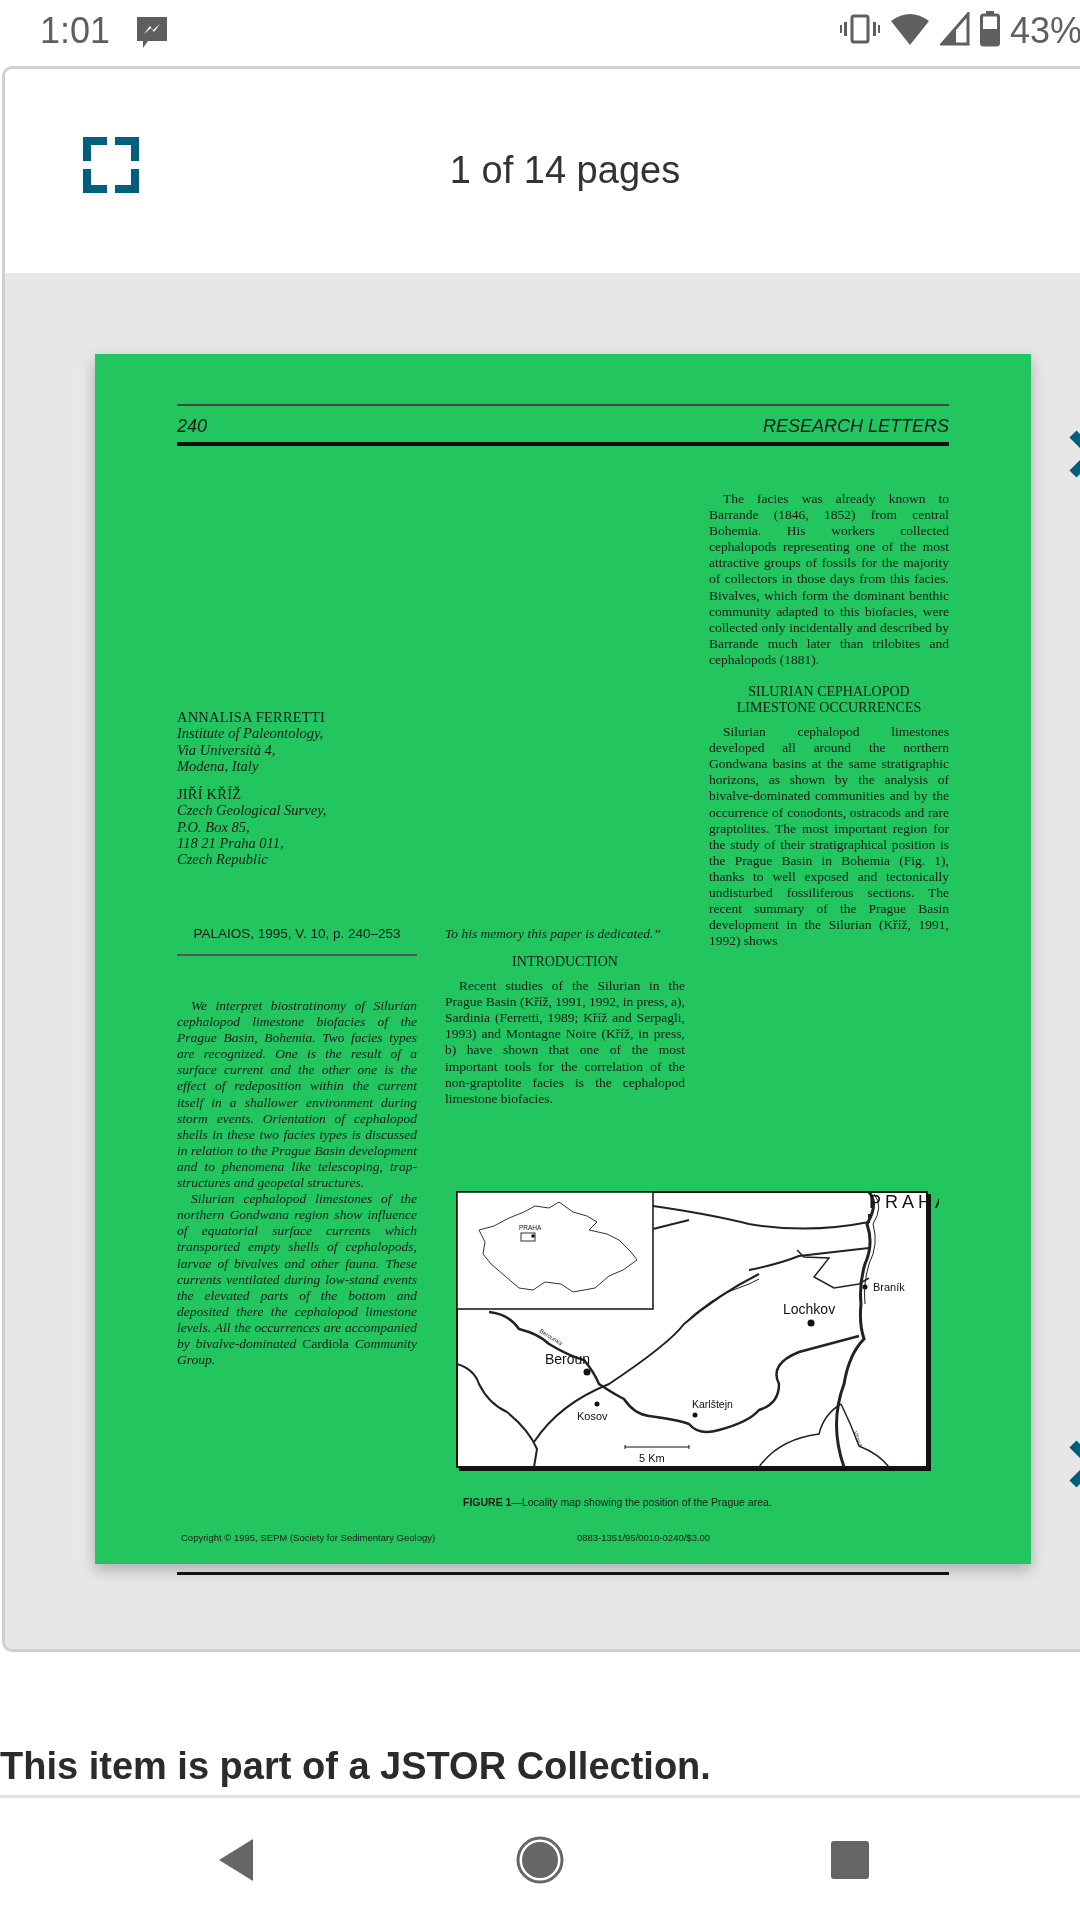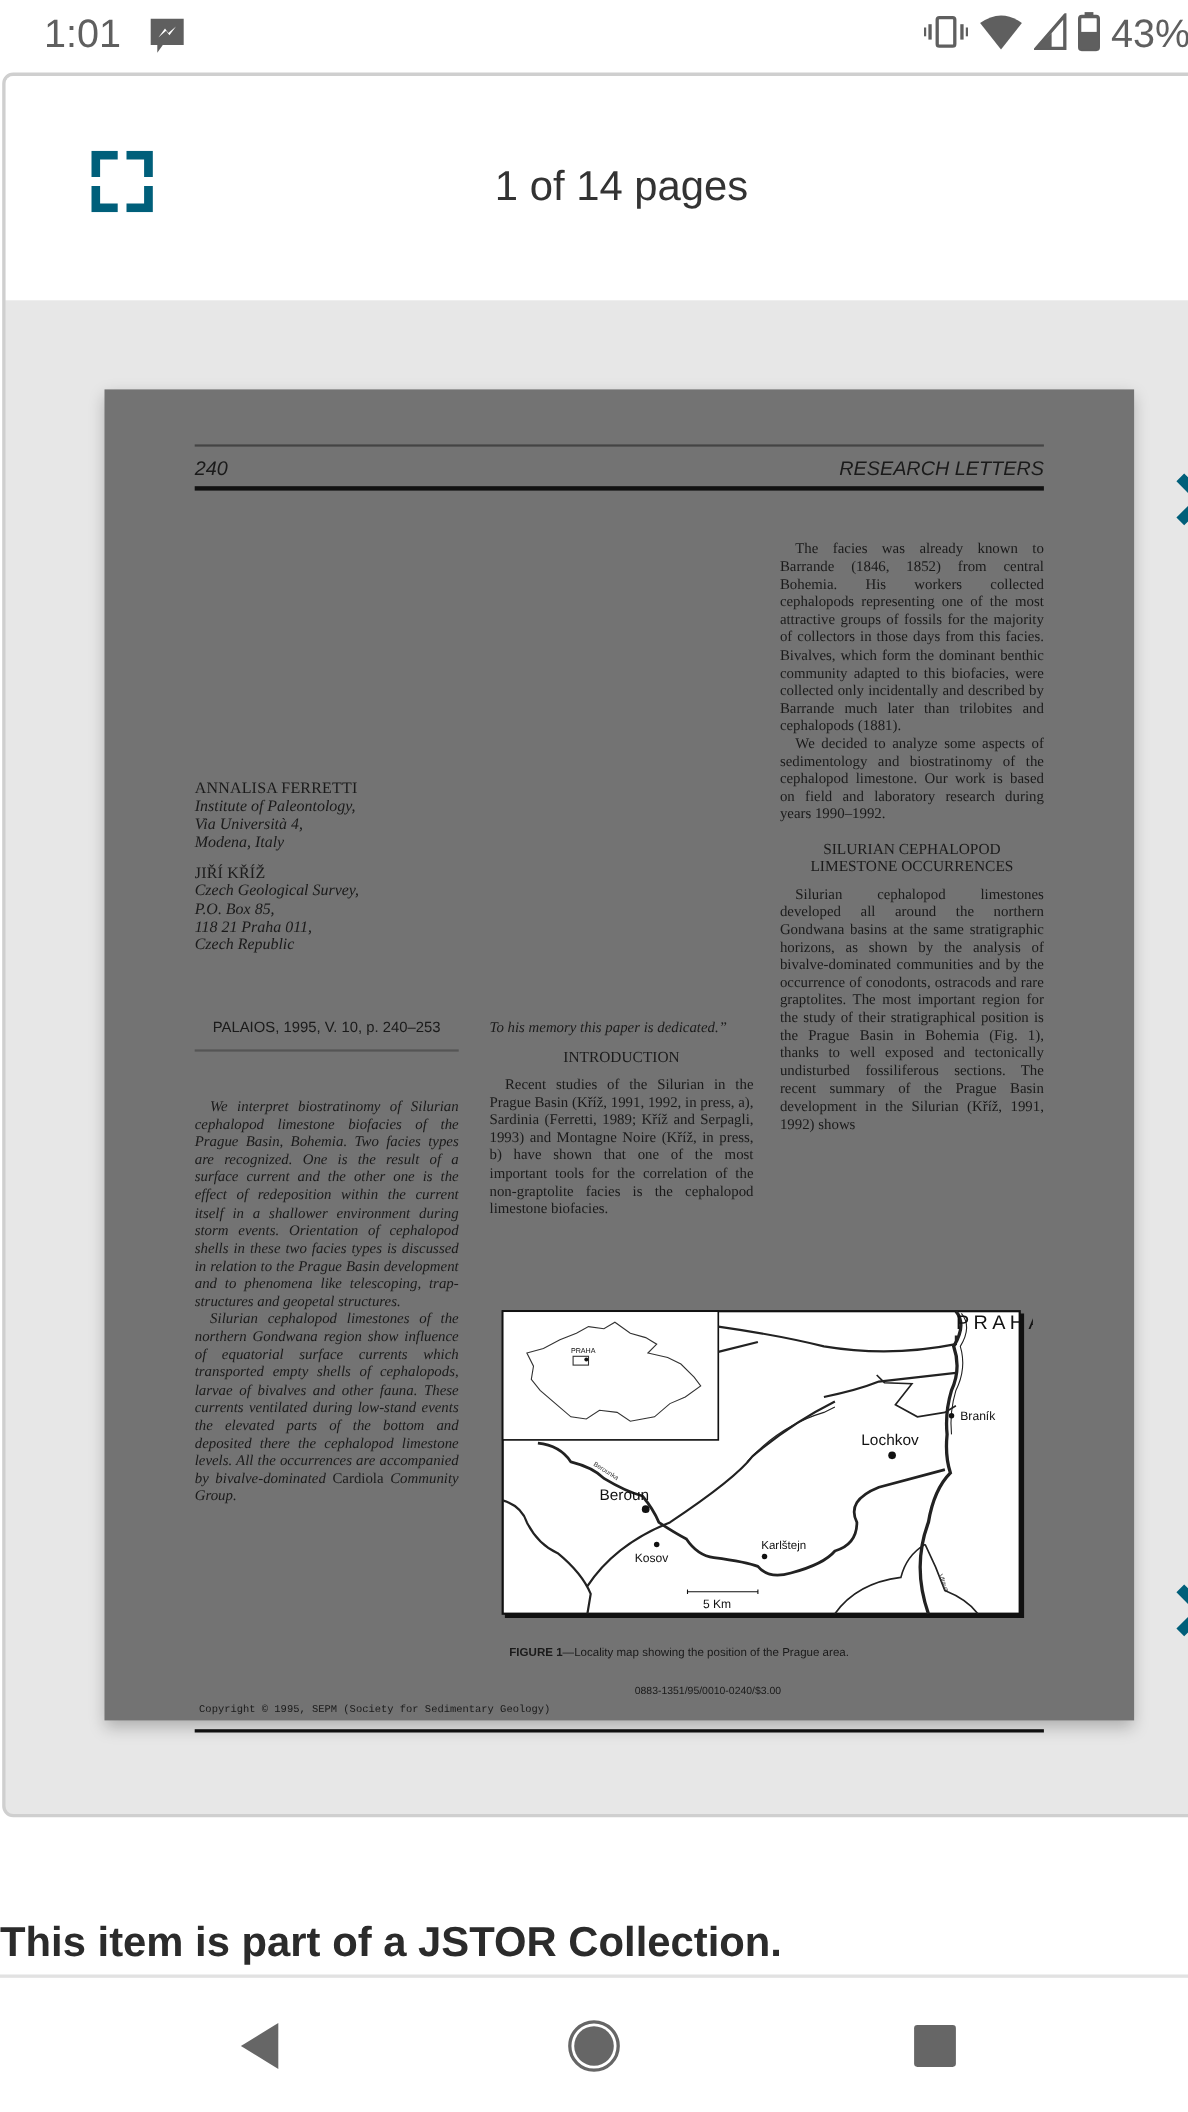--- a/index.html
+++ b/index.html
@@ -16,21 +16,21 @@
   .viewer { position:absolute; left:2px; top:66px; width:1090px; height:1580px; border:3px solid #cfcfcf; border-radius:10px; background:#e7e7e7; overflow:hidden; }
   .viewer-head { position:absolute; left:0; top:0; right:0; height:204px; background:#ffffff; }
   .fullscreen-btn { position:absolute; left:78px; top:68px; width:56px; height:56px; }
   .page-count { position:absolute; left:0; width:1120px; top:80px; text-align:center; font-size:38px; color:#333333; }
 
   .next-arrow { position:absolute; left:1060px; width:40px; height:60px; }
   .next-arrow.a1 { top:355px; }
   .next-arrow.a2 { top:1365px; }
 
   
-  .docpage { position:absolute; left:90px; top:285px; width:936px; height:1210px; background:#737373; box-shadow:0 6px 14px rgba(0,0,0,0.25); font-family:"Liberation Serif", serif; color:#1a1a1a; }
+  .docpage { position:absolute; left:90px; top:285px; width:936px; height:1210px; background:#22c55e; box-shadow:0 6px 14px rgba(0,0,0,0.25); font-family:"Liberation Serif", serif; color:#1a1a1a; }
   .rule-top-thin { position:absolute; left:82px; top:50px; width:772px; height:2px; background:#444; }
   .hdr-num { position:absolute; left:82px; top:62px; font-family:"Liberation Sans", sans-serif; font-style:italic; font-size:18px; }
   .hdr-sec { position:absolute; right:82px; top:62px; font-family:Liberation Sans, sans-serif; font-style:italic; font-size:18px; }
   .rule-top-thick { position:absolute; left:82px; top:88px; width:772px; height:4px; background:#111; }
 
   .title { position:absolute; left:82px; top:165px; width:510px; font-size:27px; line-height:31px; }
   .authors { position:absolute; left:82px; top:355px; width:260px; font-size:14.5px; line-height:16.3px; }
   .authors .name { font-size:14.5px; letter-spacing:0.2px; }
   .authors .aff { font-style:italic; }
   .authors .gap { height:12px; }
@@ -45,21 +45,21 @@
   .col-left .roman { font-style:normal; }
   .col-mid { left:350px; top:572px; width:240px; }
   .col-mid .ded { font-style:italic; text-indent:0; }
   .col-right { left:614px; top:137px; width:240px; }
   .sec-head { text-align:center; text-indent:0 !important; font-size:14px; line-height:16px; margin:12px 0 8px 0 !important; }
   .col-right .sec-head { margin-top:16px !important; }
 
   .figure { position:absolute; left:354px; top:830px; width:490px; height:300px; }
   .fig-caption { position:absolute; left:368px; top:1142px; font-family:"Liberation Sans", sans-serif; font-size:10.5px; }
   .fig-caption b { font-weight:bold; }
-  .copyright { position:absolute; left:86px; top:1178px; font-family:Liberation Mono, monospace; font-size:9.5px;margin-top:16px; }
+  .copyright { position:absolute; left:86px; top:1178px; font-family:Liberation Sans, sans-serif; font-size:9.5px; }
   .issn { position:absolute; left:482px; top:1178px; font-family:"Liberation Sans", sans-serif; font-size:9.5px; }
   .rule-bottom { position:absolute; left:82px; top:1218px; width:772px; height:3px; background:#111; }
 
   .collection-note { position:absolute; left:0; top:1745px; font-size:38px; font-weight:bold; color:#2b2b2b; font-family:"Liberation Sans", sans-serif; }
   .bottom-divider { position:absolute; left:0; top:1795px; width:1080px; height:3px; background:#e2e2e2; }
 
   .navbar { position:absolute; left:0; top:1800px; width:1080px; height:120px; }
   .nav-btn { position:absolute; top:30px; width:60px; height:60px; display:flex; align-items:center; justify-content:center; }
 </style>
 </head>
@@ -158,21 +158,20 @@
     </div>
 
     <div class="col col-mid">
       <p class="ded">To his memory this paper is dedicated.”</p>
       <p class="sec-head">INTRODUCTION</p>
       <p>Recent studies of the Silurian in the Prague Basin (Kříž, 1991, 1992, in press, a), Sardinia (Ferretti, 1989; Kříž and Serpagli, 1993) and Montagne Noire (Kříž, in press, b) have shown that one of the most important tools for the correlation of the non-graptolite facies is the cephalopod limestone biofacies.</p>
     </div>
 
     <div class="col col-right">
       <p>The facies was already known to Barrande (1846, 1852) from central Bohemia. His workers collected cephalopods representing one of the most attractive groups of fossils for the majority of collectors in those days from this facies. Bivalves, which form the dominant benthic community adapted to this biofacies, were collected only incidentally and described by Barrande much later than trilobites and cephalopods (1881).</p>
-      <p>We decided to analyze some aspects of sedimentology and biostratinomy of the cephalopod limestone. Our work is based on field and laboratory research during years 1990–1992.</p>
       <p class="sec-head"><span>SILURIAN CEPHALOPOD</span><br><span>LIMESTONE OCCURRENCES</span></p>
       <p>Silurian cephalopod limestones developed all around the northern Gondwana basins at the same stratigraphic horizons, as shown by the analysis of bivalve-dominated communities and by the occurrence of conodonts, ostracods and rare graptolites. The most important region for the study of their stratigraphical position is the Prague Basin in Bohemia (Fig. 1), thanks to well exposed and tectonically undisturbed fossiliferous sections. The recent summary of the Prague Basin development in the Silurian (Kříž, 1991, 1992) shows</p>
     </div>
 
     <svg class="figure" viewBox="0 0 490 300" font-family="Liberation Sans, sans-serif">
       <rect x="8" y="8" width="470" height="275" fill="#fff" stroke="#111" stroke-width="2"></rect>
       <path d="M10 285 H480 V10" fill="none" stroke="#111" stroke-width="4"></path>
 
       <rect x="8" y="8" width="196" height="117" fill="#fff" stroke="#111" stroke-width="1.5"></rect>
       <path d="M30 46 L45 42 L60 34 L75 28 L86 22 L100 24 L110 18 L124 28 L138 32 L148 38 L140 46 L158 50 L170 56 L182 68 L188 76 L174 86 L160 92 L146 104 L124 108 L112 100 L96 98 L84 106 L70 104 L56 92 L42 80 L34 70 L36 58 Z" fill="none" stroke="#333" stroke-width="1"></path>

